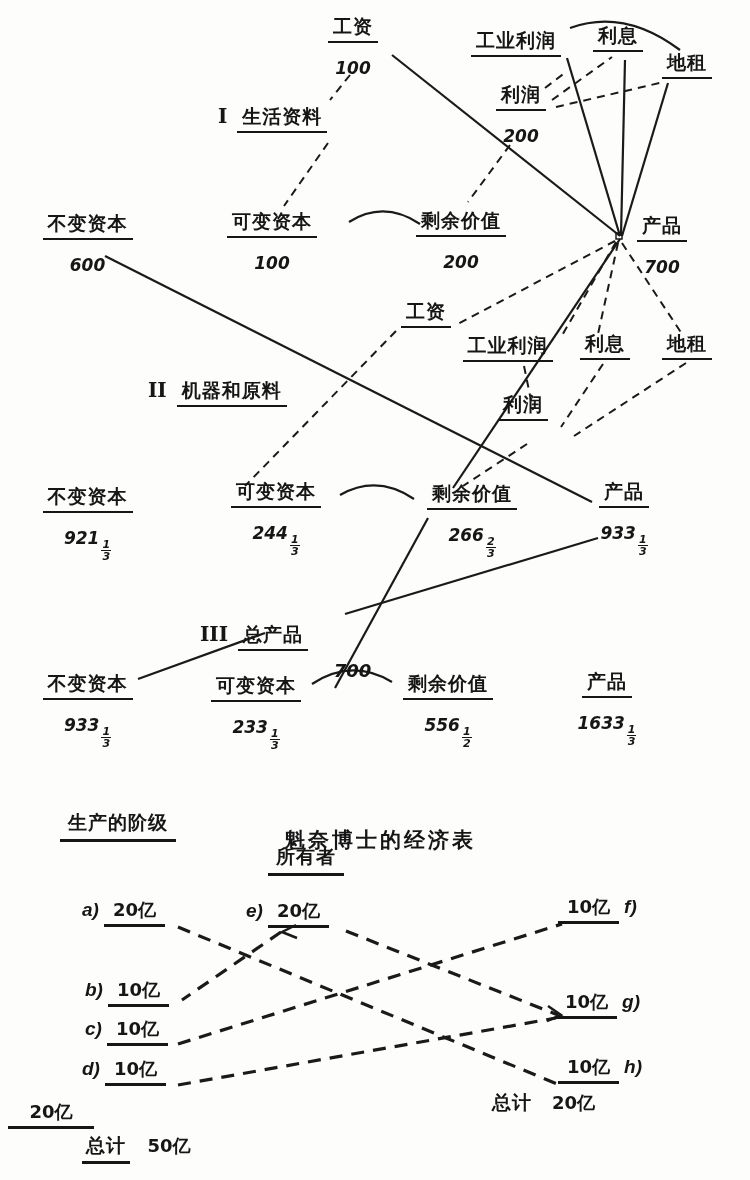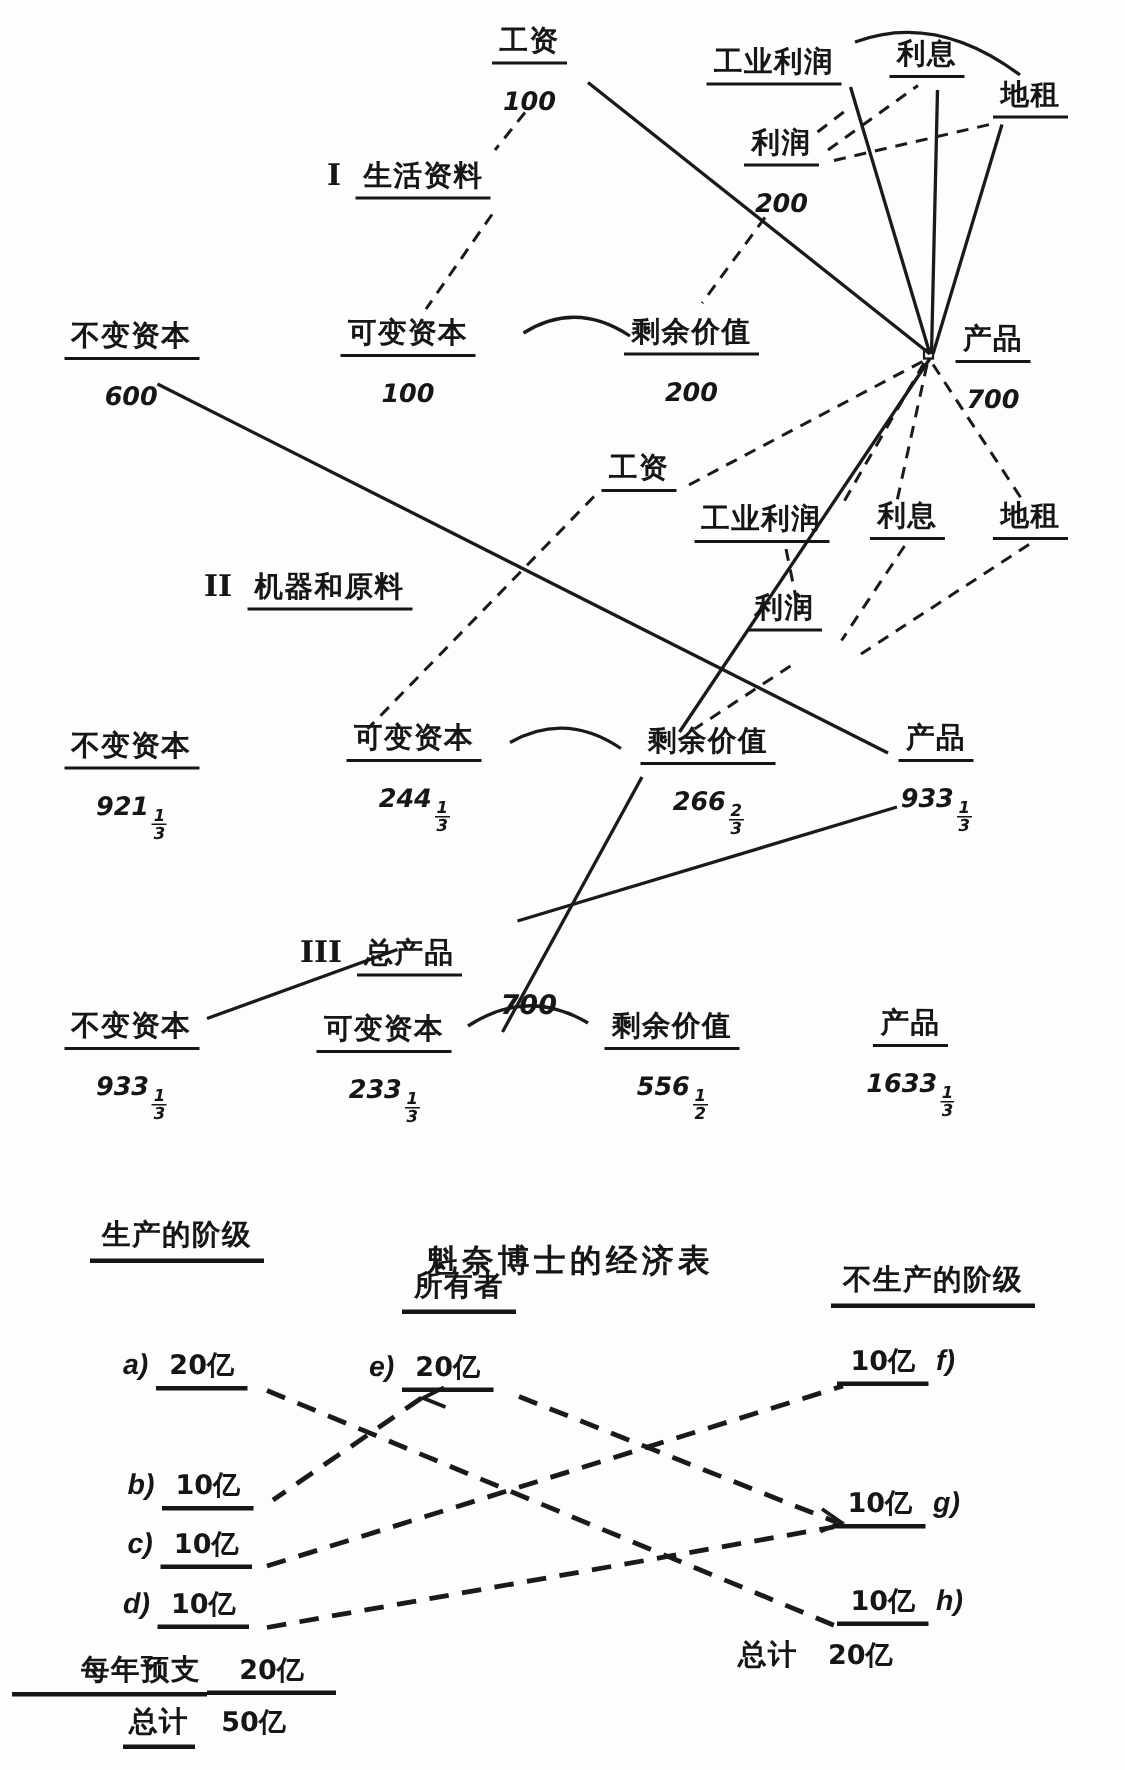--- a/index.html
+++ b/index.html
@@ -123,21 +123,21 @@
   </div>
   <div class="n" style="left:572px;top:331px;width:66px;">
     <span class="u lbl">利息</span>
   </div>
   <div class="n" style="left:652px;top:331px;width:70px;">
     <span class="u lbl">地租</span>
   </div>
   <div class="n" style="left:488px;top:392px;width:70px;">
     <span class="u lbl">利润</span>
   </div>
-  <div class="n" style="left:136px;top:378px;">
+  <div class="n" style="left:148px;top:378px;">
     <span class="roman">II</span><span class="u lbl">机器和原料</span>
   </div>
 
   <div class="n" style="left:20px;top:484px;width:135px;">
     <span class="u lbl">不变资本</span>
     <div class="v"><span>921</span><span class="frac">
           <span class="fn">1</span>
           <span>3</span>
         </span></div>
   </div>
@@ -199,23 +199,20 @@
   </div>
 
   <div class="n title" style="left:260px;top:782px;width:240px;">魁奈博士的经济表</div>
 
   <div class="n qhdr" style="left:48px;top:810px;width:140px;">
     <span class="u lbl">生产的阶级</span>
   </div>
   <div class="n qhdr" style="left:258px;top:844px;width:96px;">
     <span class="u lbl">所有者</span>
   </div>
-  <div class="n qhdr" style="left:522px;top:840px;width:200px;">
-    <span class="u lbl">不生产的阶级</span>
-  </div>
 
   <div class="n qrow" style="left:82px;top:898px;">
     <span class="qletter">a)</span>
     <span class="qu qval">20亿</span>
   </div>
   <div class="n qrow" style="left:85px;top:978px;">
     <span class="qletter">b)</span>
     <span class="qu qval">10亿</span>
   </div>
   <div class="n qrow" style="left:85px;top:1017px;">
@@ -245,21 +242,20 @@
     <span class="qletter">h)</span>
   </div>
 
   <div class="n totrow" style="left:492px;top:1090px;">
     <span class="lbl">总计</span>
     <span class="qval" style="padding:0 10px;">20亿</span>
   </div>
 
   <div class="blk" style="left:8px;top:1100px;">
     <div class="blrow">
-      <span class="blcell-l ul3">每年预支</span>
       <span class="blcell-v ul3">20亿</span>
     </div>
     <div class="blrow" style="margin-top:4px;">
       <span class="blcell-l" style="width:122px;"><span class="ul3">总计</span></span>
       <span class="blcell-v">50亿</span>
     </div>
   </div>
 
 </div>
 

